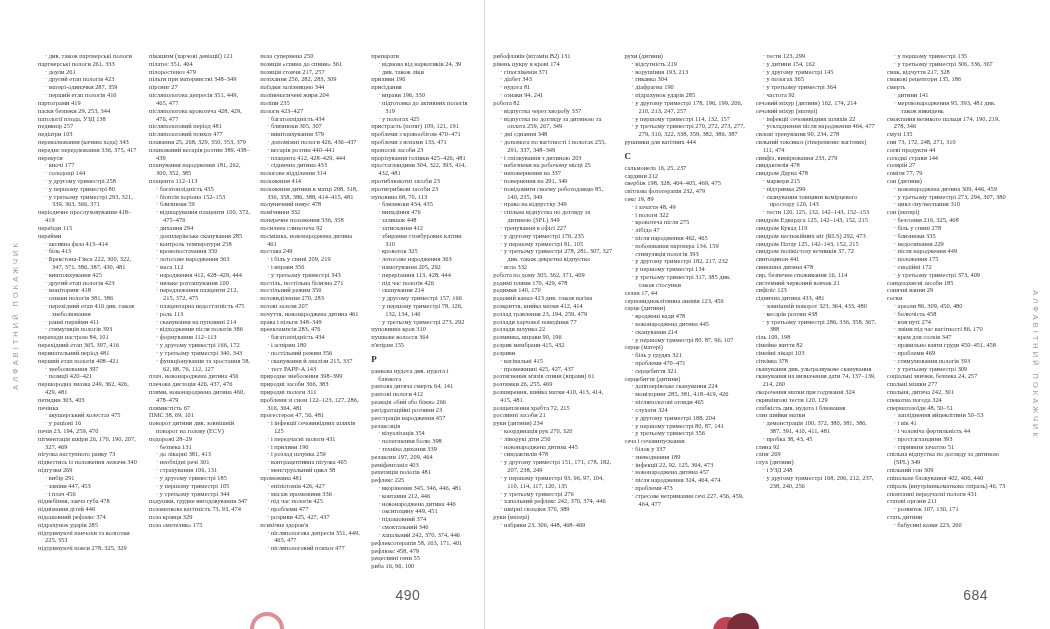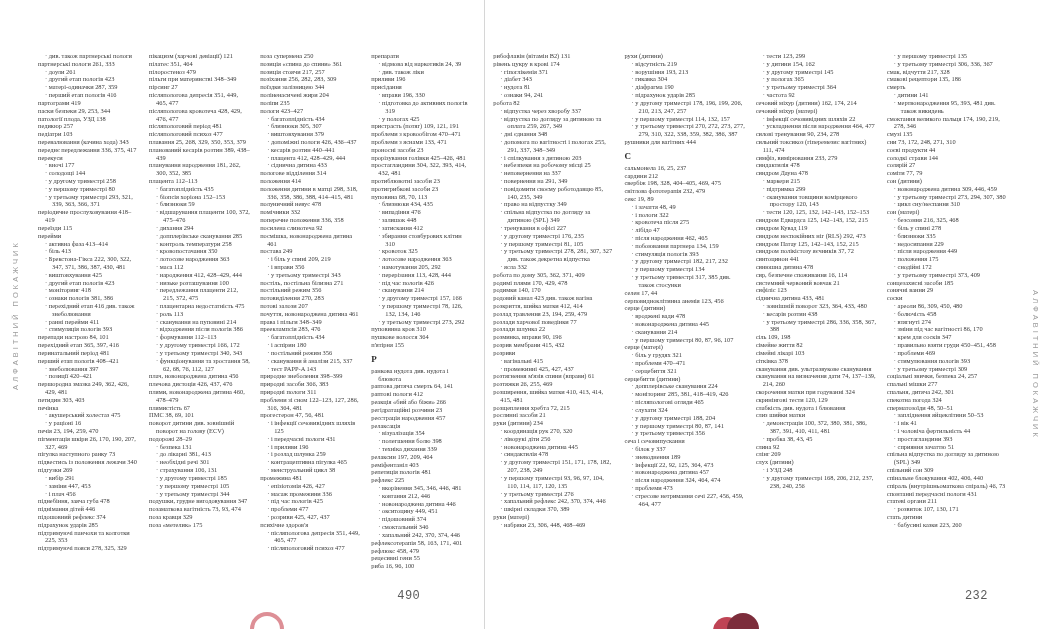--- a/index.html
+++ b/index.html
@@ -11,22 +11,22 @@
          writing-mode:vertical-rl;}
   .edgebar.left .vtext{transform:translate(-50%,-50%) rotate(180deg);}
   .edgebar.right .vtext{top:58%;transform:translate(-50%,-50%);}
   .page{flex:1 1 auto;position:relative;padding:52px 12px 0 8px;box-sizing:border-box;}
   .page.first{border-right:1px solid #d6d6d6;}
   .cols{display:grid;grid-template-columns:repeat(4,1fr);column-gap:10px;height:528px;overflow:hidden;}
   .col{overflow:hidden;font-size:6.4px;line-height:1.22;}
   .ent{padding-left:7px;text-indent:-7px;}
   .sub{padding-left:14px;text-indent:-7px;}
   .sec{font-weight:bold;font-size:9px;margin:5px 0 2px 0;color:#2e2e2e;}
-  .pagenum{position:absolute;bottom:26px;font-size:12px;color:#5a5a5a;
-           font-family:Liberation Mono, monospace;letter-spacing:0.5px;}
+  .pagenum{position:absolute;bottom:26px;font-size:14px;color:#5a5a5a;
+           font-family:Liberation Sans, sans-serif;letter-spacing:0.5px;}
   .page.first .pagenum{right:64px;}
   .page.second .pagenum{right:32px;}
   .ornament{position:absolute;pointer-events:none;}
   .ring{left:220px;bottom:-17px;width:26px;height:26px;border-radius:50%;
         border:4px solid #dd8f96;background:transparent;}
   .twocircles{left:228px;bottom:-20px;width:60px;height:36px;}
   .twocircles .c1{position:absolute;left:0;top:4px;width:28px;height:28px;border-radius:50%;background:#bf4455;}
   .twocircles .c2{position:absolute;left:14px;top:0;width:32px;height:32px;border-radius:50%;background:#7c2d3b;}
 </style>
 </head>
@@ -499,21 +499,21 @@
           <div class="ent">спільний сон 309</div>
           <div class="ent">спінальне блокування 402, 406, 440</div>
           <div class="ent">спіраль (внутрішньоматкова спіраль) 46, 73</div>
           <div class="ent">спонтанні передчасні пологи 431</div>
           <div class="ent">статеві органи 211</div>
           <div class="sub">· розвиток 107, 130, 171</div>
           <div class="ent">стать дитини</div>
           <div class="sub">· бабусині казки 223, 260</div>
         </div>
       </div>
-    <span class="pagenum">232</span>
+    <span class="pagenum">684</span>
     <div class="ornament twocircles">
       <span class="c1"></span>
       <span class="c2"></span>
     </div>
   </main>
 
   <aside class="edgebar right">
     <span class="vtext">АЛФАВІТНИЙ ПОКАЖЧИК</span>
   </aside>
 

